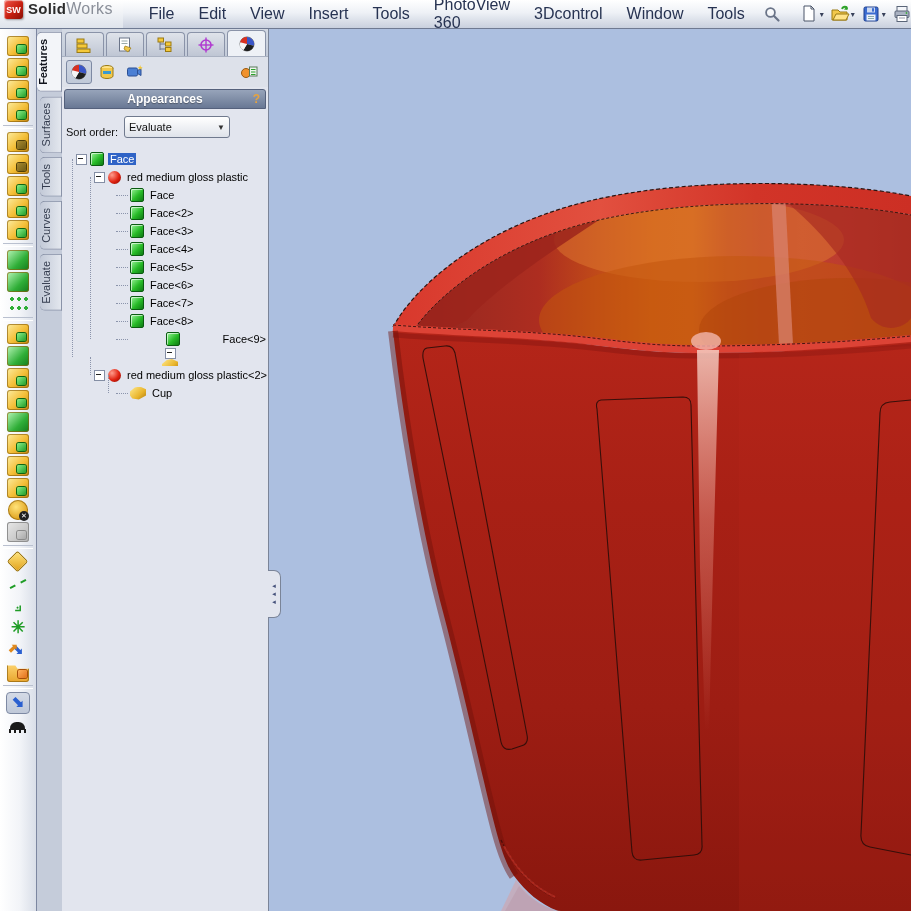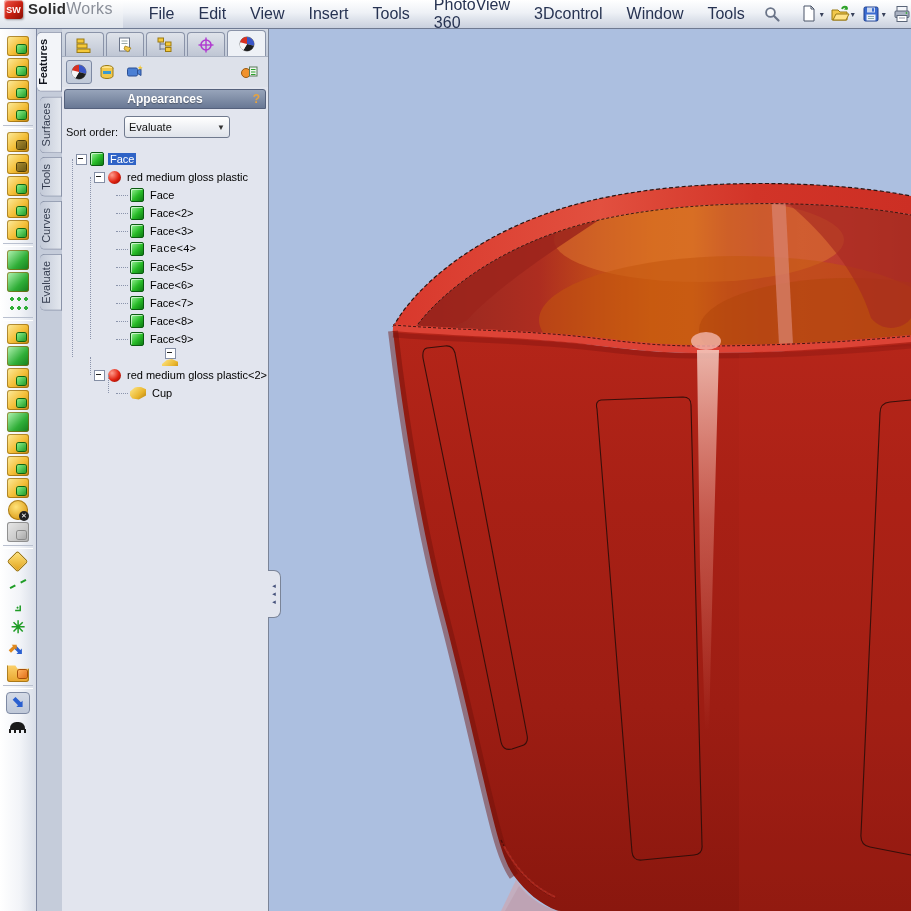--- a/index.html
+++ b/index.html
@@ -416,21 +416,21 @@
       <div class="trow" style="padding-left: 46px;">
         <span class="stub"></span>
         <span class="ti i-face"></span>
         <span class="tlabel">Face&lt;2&gt;</span>
       </div>
       <div class="trow" style="padding-left: 46px;">
         <span class="stub"></span>
         <span class="ti i-face"></span>
         <span class="tlabel">Face&lt;3&gt;</span>
       </div>
-      <div class="trow" style="padding-left: 46px; font-family: Liberation Mono, monospace;">
+      <div class="trow" style="padding-left: 46px;">
         <span class="stub"></span>
         <span class="ti i-face"></span>
         <span class="tlabel">Face&lt;4&gt;</span>
       </div>
       <div class="trow" style="padding-left: 46px;">
         <span class="stub"></span>
         <span class="ti i-face"></span>
         <span class="tlabel">Face&lt;5&gt;</span>
       </div>
       <div class="trow" style="padding-left: 46px;">
@@ -441,21 +441,21 @@
       <div class="trow" style="padding-left: 46px;">
         <span class="stub"></span>
         <span class="ti i-face"></span>
         <span class="tlabel">Face&lt;7&gt;</span>
       </div>
       <div class="trow" style="padding-left: 46px;">
         <span class="stub"></span>
         <span class="ti i-face"></span>
         <span class="tlabel">Face&lt;8&gt;</span>
       </div>
-      <div class="trow" style="padding-left: 46px;">
+      <div class="trow" style="padding-left: 46px; justify-content: space-between;">
         <span class="stub"></span>
         <span class="ti i-face"></span>
         <span class="tlabel">Face&lt;9&gt;</span>
       </div>
       <div class="trow" style="padding-left: 6px; flex-direction: column;">
         <span class="expbox"></span>
         <span class="ti i-part"></span>
         <span class="tlabel">Part</span>
       </div>
       <div class="trow" style="padding-left: 24px;">

